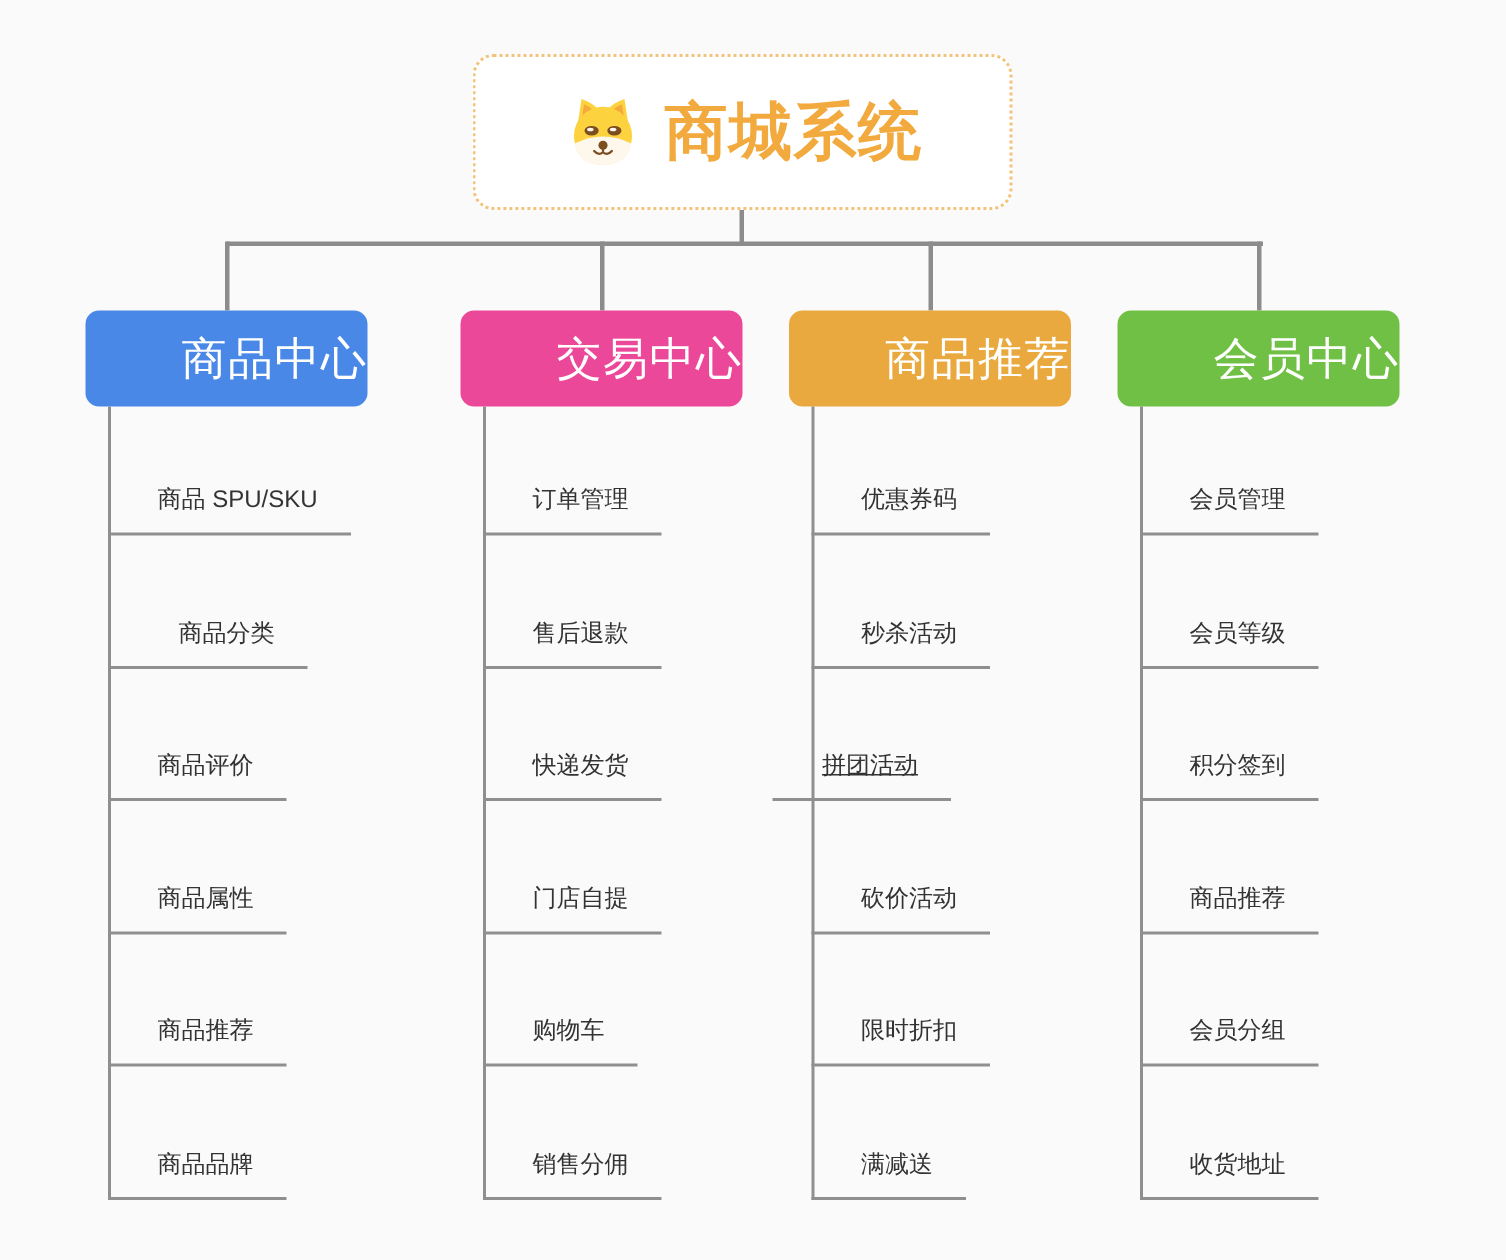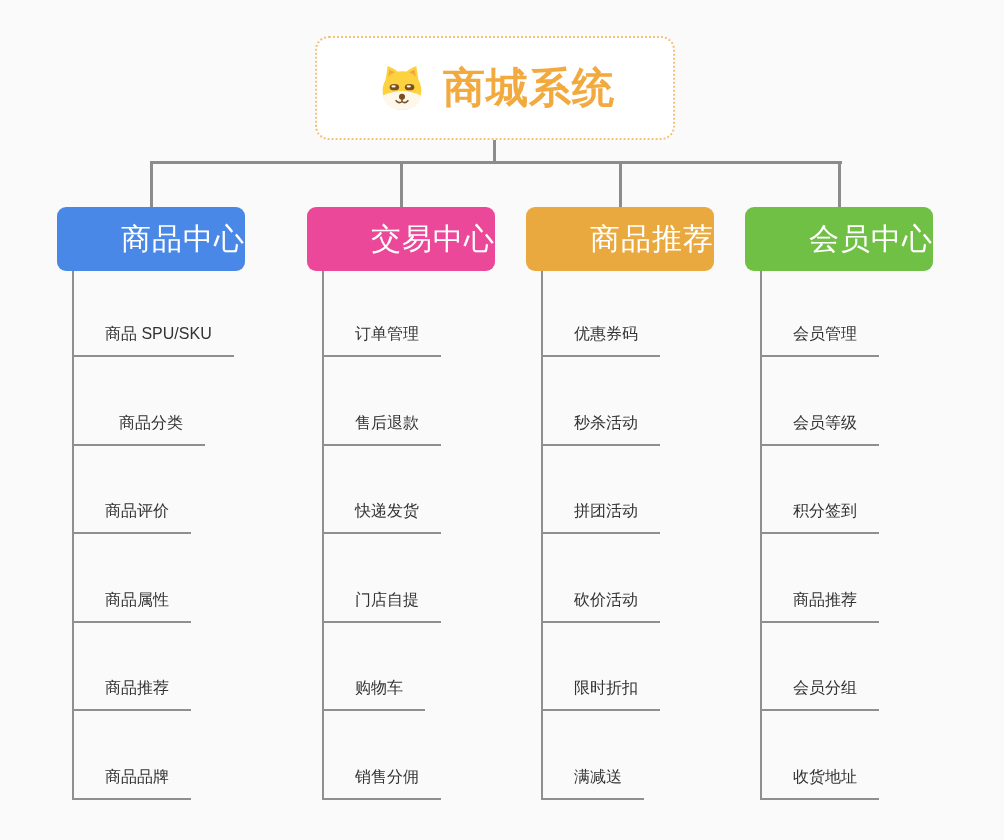--- a/index.html
+++ b/index.html
@@ -137,21 +137,21 @@
       <div class="child-item" style="left: 322px; top: 498.2px;">快递发货</div>
       <div class="child-item" style="left: 322px; top: 586.8px;">门店自提</div>
       <div class="child-item" style="left: 322px; top: 675.4px;">购物车</div>
       <div class="child-item" style="left: 322px; top: 764px;">销售分佣</div>
       <div class="branch-header" style="left: 526px; top: 207px; background: rgb(234, 169, 62);">
         <span>商品推荐</span>
       </div>
       <div class="spine" style="left: 541px; top: 271px; height: 529px;"></div>
       <div class="child-item" style="left: 541px; top: 321px;">优惠券码</div>
       <div class="child-item" style="left: 541px; top: 409.6px; text-align: center;">秒杀活动</div>
-      <div class="child-item" style="left: 541px; top: 498.2px;">拼团活动</div>
+      <div class="child-item" style="left: 515px; top: 498.2px; text-decoration: underline;">拼团活动</div>
       <div class="child-item" style="left: 541px; top: 586.8px;">砍价活动</div>
       <div class="child-item" style="left: 541px; top: 675.4px;">限时折扣</div>
       <div class="child-item" style="left: 541px; top: 764px;">满减送</div>
       <div class="branch-header" style="left: 745px; top: 207px; background: rgb(111, 192, 68);">
         <span>会员中心</span>
       </div>
       <div class="spine" style="left: 760px; top: 271px; height: 529px;"></div>
       <div class="child-item" style="left: 760px; top: 321px;">会员管理</div>
       <div class="child-item" style="left: 760px; top: 409.6px;">会员等级</div>
       <div class="child-item" style="left: 760px; top: 498.2px;">积分签到</div>

